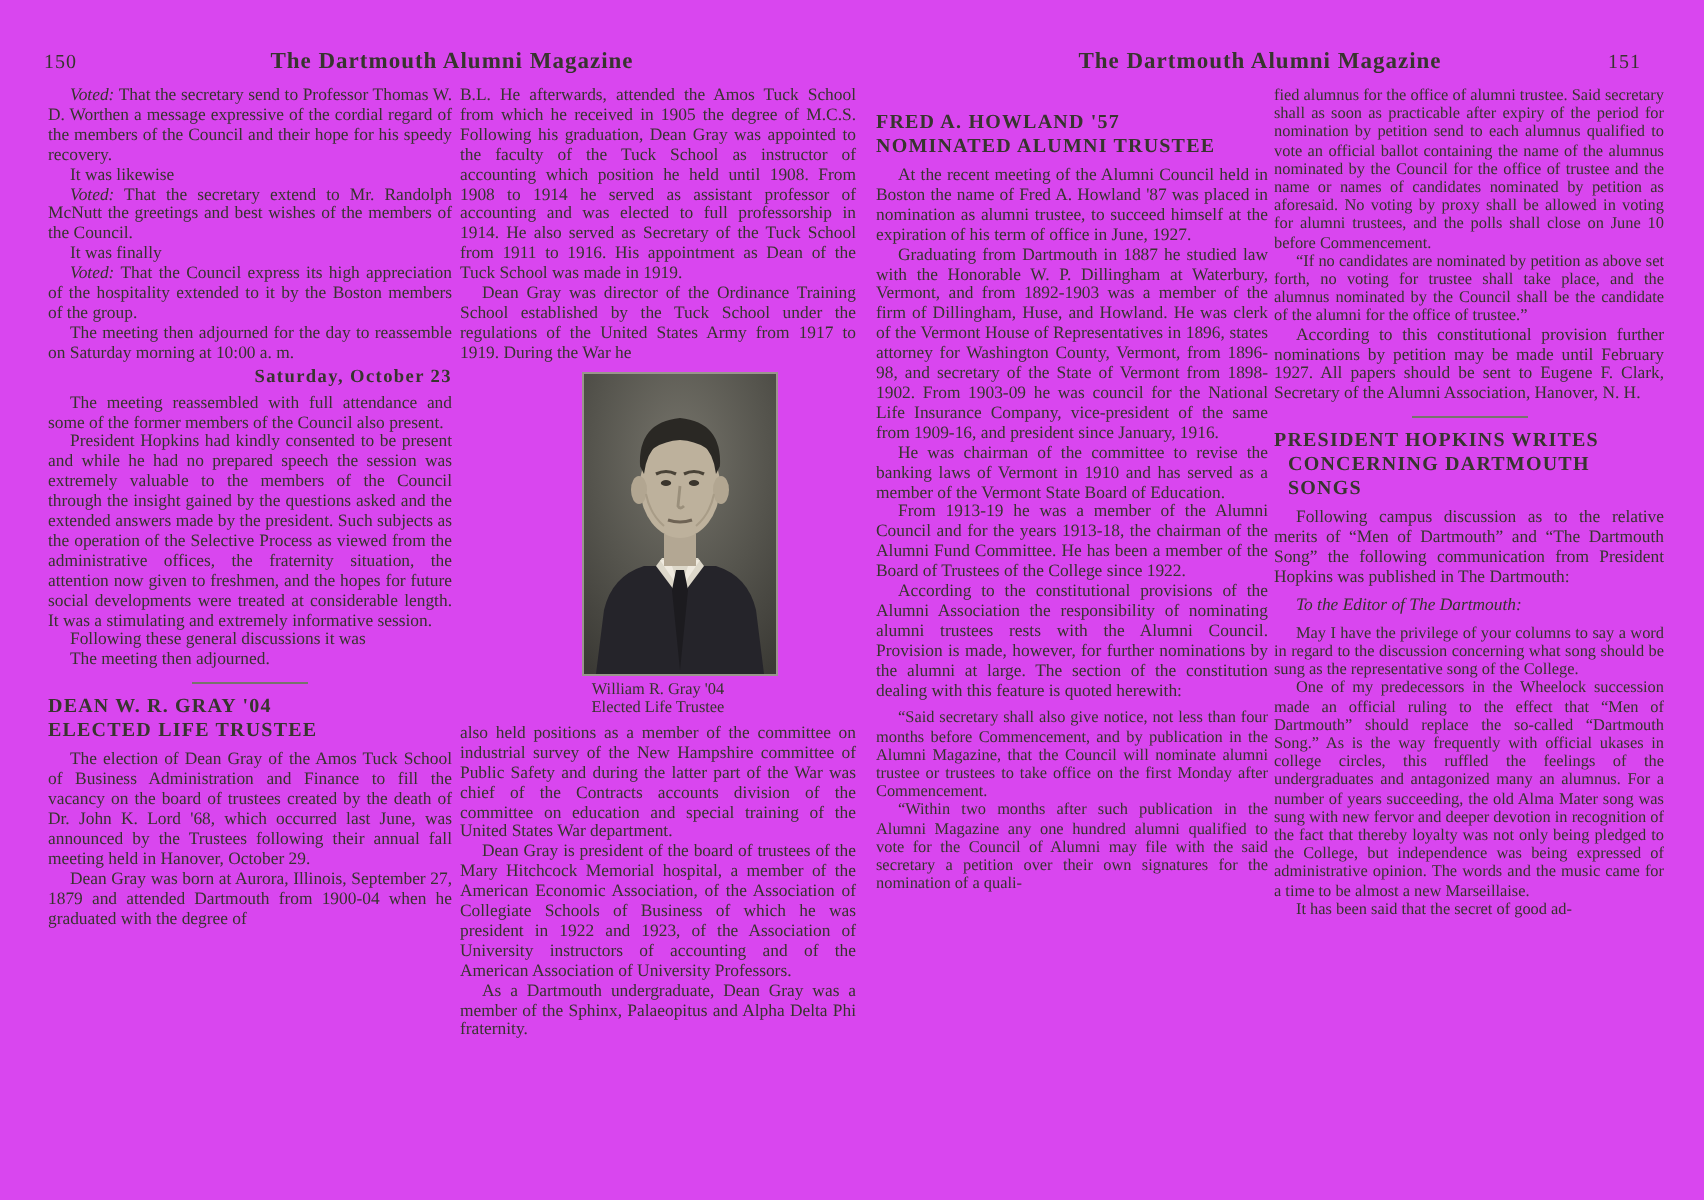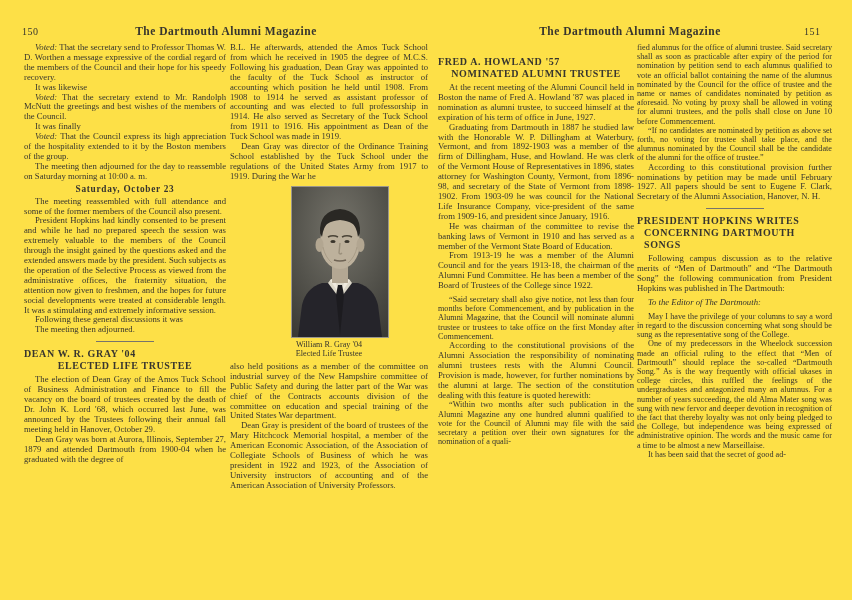--- a/index.html
+++ b/index.html
@@ -1,18 +1,18 @@
 <!DOCTYPE html>
 <html><head>
 <meta charset="utf-8">
 <style>
   html,body{margin:0;padding:0;background:#e8e6e0;}
   .sheet{
     position:relative;width:852px;height:600px;overflow:hidden;
-    background:#fde047;
+    background:#d946ef;
     font-family:"Liberation Serif","DejaVu Serif",serif;
     color:#37352e;
   }
   .pagenum{position:absolute;top:26px;font-size:10px;letter-spacing:0.5px;}
   #pn-left{left:22px;}
   #pn-right{left:804px;}
   .journal-title{
     position:absolute;top:25px;width:260px;text-align:center;
     font-weight:700;font-size:11.5px;letter-spacing:0.5px;
   }
@@ -25,24 +25,24 @@
   #colC{left:438px;top:54px;width:196px;}
   #colD{left:637px;top:43px;width:195px;}
 
   .para{margin:0;text-indent:11px;}
   .para.noindent{text-indent:0;}
   .para.small{font-size:8.2px;line-height:9.2px;}
   .para.gap-top{margin-top:4px;}
   .para.italic{font-style:italic;}
   em.lead{font-style:italic;}
 
-  .subhead{text-align:center;font-weight:700;font-size:9.3px;letter-spacing:0.7px;margin:3px 0 2px;}
+  .subhead{text-align:right;font-weight:700;font-size:9.3px;letter-spacing:0.7px;margin:3px 0 2px;}
   .rule{width:58px;height:0;border-top:1px solid #77746c;margin:6px auto;}
   .sechead{font-weight:700;font-size:10px;letter-spacing:0.6px;margin:2px 0 3px;text-align:left;line-height:12px;}
-  .sechead .l2.right{text-align:center;}
+  .sechead .l2.right{text-align:left;}
   .sechead .l2.indent{padding-left:7px;}
 
   .photo-figure{margin:5px auto 3px;width:75px;}
   .photo-frame{width:96px;height:150px;outline:1px solid #9a968c;background:#4a4a44;}
   .photo-frame svg{display:block;}
   .photo-caption{text-align:center;font-size:8.2px;line-height:9.6px;margin-top:3px;}
 </style>
 </head>
 <body>
 
@@ -121,32 +121,33 @@
         <path d="M65 60 Q63 70 56 76" stroke="#a89c87" stroke-width="1" fill="none"></path>
       </svg>
     </div>
     <figcaption class="photo-caption">
       <div>William R. Gray '04</div>
       <div>Elected Life Trustee</div>
     </figcaption>
   </figure>
 <p class="para noindent">also held positions as a member of the committee on industrial survey of the New Hampshire committee of Public Safety and during the latter part of the War was chief of the Contracts accounts division of the committee on education and special training of the United States War department.</p>
       <p class="para">Dean Gray is president of the board of trustees of the Mary Hitchcock Memorial hospital, a member of the American Economic Association, of the Association of Collegiate Schools of Business of which he was president in 1922 and 1923, of the Association of University instructors of accounting and of the American Association of University Professors.</p>
+      <p class="para">As a Dartmouth undergraduate, Dean Gray was a member of the Sphinx, Palaeopitus and Alpha Delta Phi fraternity.</p>
     </div>
   <div class="col" id="colC">
       <div class="sechead">
         <div class="l1">FRED A. HOWLAND '57</div>
         <div class="l2 right">NOMINATED ALUMNI TRUSTEE</div>
       </div>
       <p class="para">At the recent meeting of the Alumni Council held in Boston the name of Fred A. Howland '87 was placed in nomination as alumni trustee, to succeed himself at the expiration of his term of office in June, 1927.</p>
       <p class="para">Graduating from Dartmouth in 1887 he studied law with the Honorable W. P. Dillingham at Waterbury, Vermont, and from 1892-1903 was a member of the firm of Dillingham, Huse, and Howland. He was clerk of the Vermont House of Representatives in 1896, states attorney for Washington County, Vermont, from 1896-98, and secretary of the State of Vermont from 1898-1902.  From 1903-09 he was council for the National Life Insurance Company, vice-president of the same from 1909-16, and president since January, 1916.</p>
       <p class="para">He was chairman of the committee to revise the banking laws of Vermont in 1910 and has served as a member of the Vermont State Board of Education.</p>
       <p class="para">From 1913-19 he was a member of the Alumni Council and for the years 1913-18, the chairman of the Alumni Fund Committee.  He has been a member of the Board of Trustees of the College since 1922.</p>
+      <p class="para">According to the constitutional provisions of the Alumni Association the responsibility of nominating alumni trustees rests with the Alumni Council.  Provision is made, however, for further nominations by the alumni at large. The section of the constitution dealing with this feature is quoted herewith:</p>
       <p class="para small gap-top">“Said secretary shall also give notice, not less than four months before Commencement, and by publication in the Alumni Magazine, that the Council will nominate alumni trustee or trustees to take office on the first Monday after Commencement.</p>
-      <p class="para">According to the constitutional provisions of the Alumni Association the responsibility of nominating alumni trustees rests with the Alumni Council.  Provision is made, however, for further nominations by the alumni at large. The section of the constitution dealing with this feature is quoted herewith:</p>
       <p class="para small">“Within two months after such publication in the Alumni Magazine any one hundred alumni qualified to vote for the Council of Alumni may file with the said secretary a petition over their own signatures for the nomination of a quali-</p>
     </div>
   <div class="col" id="colD">
       <p class="para small noindent">fied alumnus for the office of alumni trustee. Said secretary shall as soon as practicable after expiry of the period for nomination by petition send to each alumnus qualified to vote an official ballot containing the name of the alumnus nominated by the Council for the office of trustee and the name or names of candidates nominated by petition as aforesaid.  No voting by proxy shall be allowed in voting for alumni trustees, and the polls shall close on June 10 before Commencement.</p>
       <p class="para small">“If no candidates are nominated by petition as above set forth, no voting for trustee shall take place, and the alumnus nominated by the Council shall be the candidate of the alumni for the office of trustee.”</p>
       <p class="para">According to this constitutional provision further nominations by petition may be made until February 1927.  All papers should be sent to Eugene F. Clark, Secretary of the Alumni Association, Hanover, N. H.</p>
       <div class="rule"></div>
       <div class="sechead">
         <div class="l1">PRESIDENT HOPKINS WRITES</div>
         <div class="l2 indent">CONCERNING DARTMOUTH SONGS</div>

